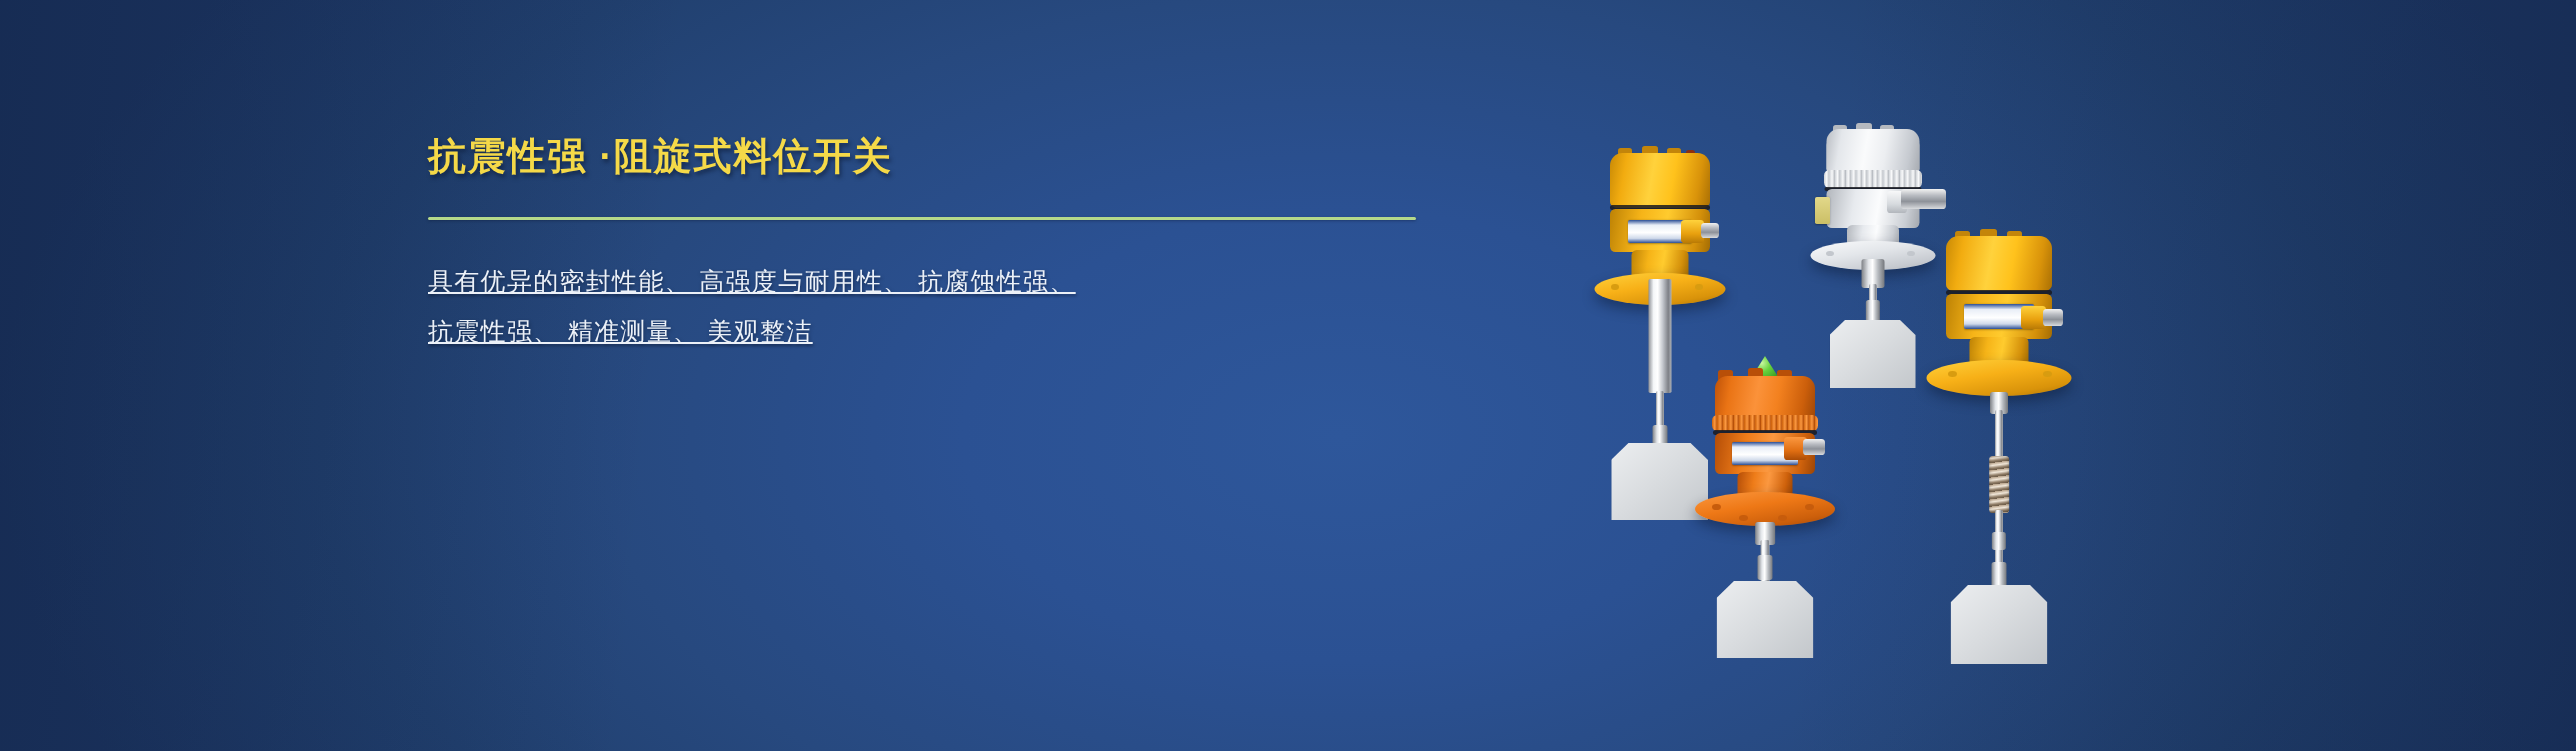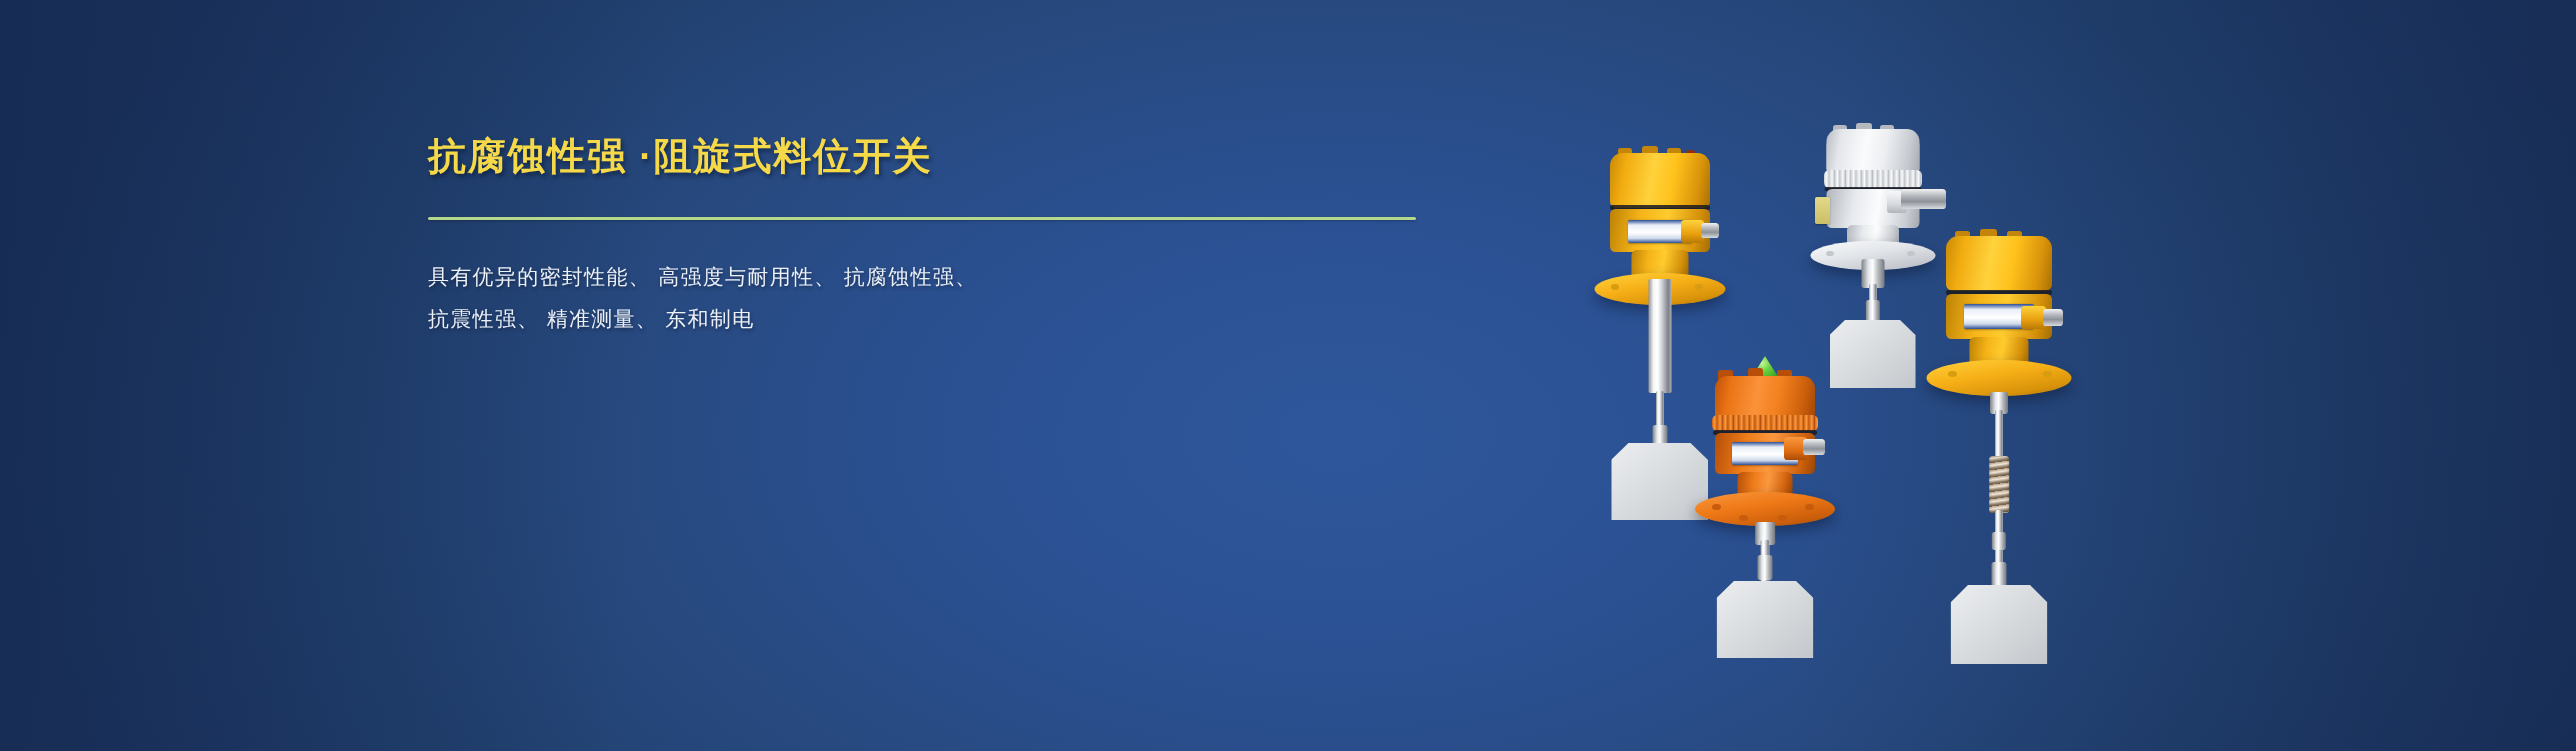--- a/index.html
+++ b/index.html
@@ -46,24 +46,25 @@
   }
   .divider{
     margin-top:38px;
     width:988px; height:3.6px;
     background:#b5d98a;
     border-radius:1.8px;
     box-shadow:0 0.9px 2.7px rgba(8,18,42,.35);
   }
   .sub{
     margin-top:36px;
-    font-size:21px; color:#ecf1f8; line-height:2.0;
+    font-size:25px; color:#ecf1f8; line-height:2.0;
     letter-spacing:1.3px;
     text-shadow:0.9px 1.8px 3.6px rgba(8,18,42,.5);
     white-space:nowrap;
+    text-decoration:underline;
   }
   .sub .seg{ margin-right:19.7px; }
 
   
   .products{ position:absolute; left:0; top:0; width:2576px; height:751px; z-index:4; }
   .device{ position:absolute; }
 
   
   .cap{
     position:absolute; left:50%; transform:translateX(-50%);
@@ -157,28 +158,28 @@
   .orange .notch{ background:#b84f08; }
   .white  .notch{ background:#b5b9bf; }
 </style>
 </head>
 <body>
 
 <div class="banner">
 
   <div class="copy">
 
-    <div class="eyebrow">抗腐蚀性强  ·阻旋式料位开关</div>
+    <div class="eyebrow">抗震性强  ·阻旋式料位开关</div>
 
 
     <div class="divider"></div>
 
     <div class="sub">
       <div class="seg">具有优异的密封性能、  高强度与耐用性、  抗腐蚀性强、</div>
-      <div class="seg">抗震性强、  精准测量、  东和制电</div>
+      <div class="seg">抗震性强、  精准测量、  美观整洁</div>
     </div>
   </div>
 
   <div class="products">
 
     <div class="device yellow" style="left:1588px; top:148px; width:143px; height:411px;">
       <div class="notch" style="left:30px;top:0px;width:14.3px;height:9px;"></div>
       <div class="notch" style="left:54px;top:-1.8px;width:16px;height:9.8px;"></div>
       <div class="notch" style="left:79px;top:0px;width:14.3px;height:9px;"></div>
       <div class="notch" style="left:98px;top:1.8px;width:9px;height:8px;background:#8c2f10;"></div>

